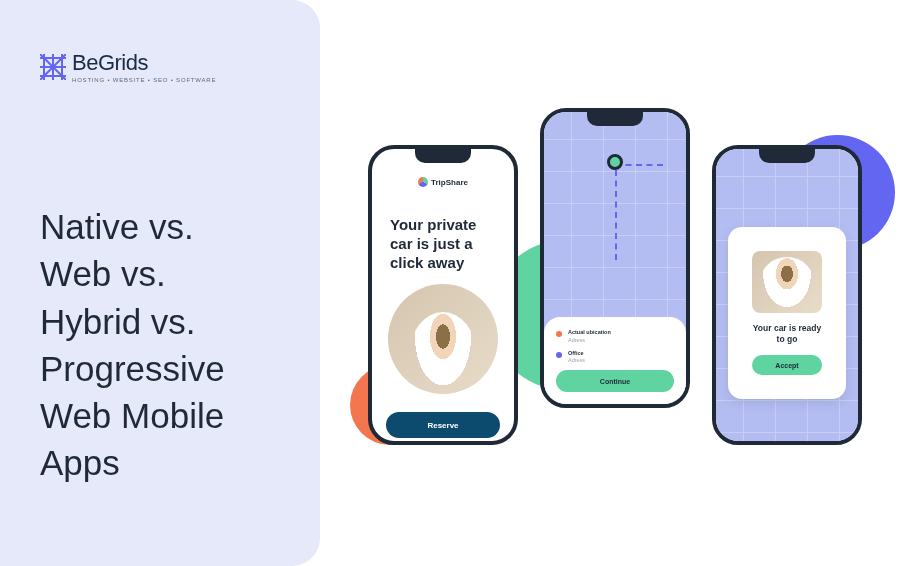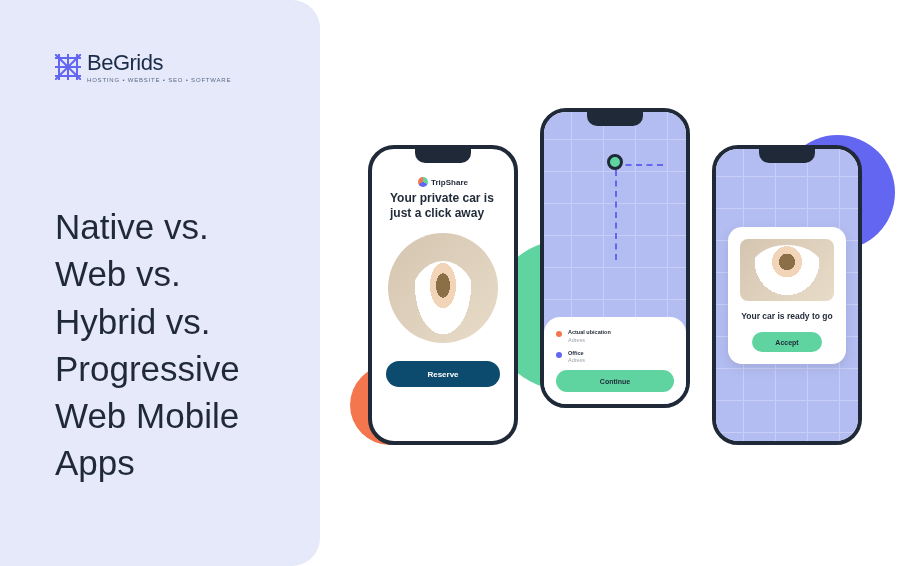--- a/index.html
+++ b/index.html
@@ -1,40 +1,40 @@
 <!DOCTYPE html>
 <html><head>
 <meta charset="utf-8">
 <style>
 * { margin: 0; padding: 0; box-sizing: border-box; }
 body { width: 900px; height: 566px; font-family: -apple-system, BlinkMacSystemFont, 'Segoe UI', sans-serif; background: #fff; position: relative; overflow: hidden; }
 
-.left-panel { position: absolute; left: 0; top: 0; width: 320px; height: 566px; background: #e5e9f9; border-radius: 0 28px 28px 0; padding: 50px 55px; }
+.left-panel { position: absolute; left: 0; top: 0; width: 320px; height: 566px; background: #e5e9f9; border-radius: 0 28px 28px 0; padding: 50px 40px; }
 .logo { display: flex; align-items: center; gap: 6px; margin-bottom: 120px; }
 .logo-icon { width: 26px; height: 26px; position: relative; }
 .logo-text { display: flex; flex-direction: column; }
 .logo-name { font-size: 22px; font-weight: 500; color: #1a2b48; letter-spacing: -0.5px; }
 .logo-tagline { font-size: 6px; color: #5a6a85; letter-spacing: 0.8px; margin-top: 1px; }
 .headline { font-size: 35px; font-weight: 400; color: #1f2937; line-height: 1.35; }
 
 .illustration { position: absolute; left: 340px; top: 60px; width: 530px; height: 440px; }
 
 .circle { position: absolute; border-radius: 50%; }
 .circle-orange { width: 80px; height: 80px; background: #f4764e; left: 10px; top: 305px; }
 .circle-green { width: 150px; height: 150px; background: #5fd4a0; left: 150px; top: 180px; }
 .circle-purple { width: 115px; height: 115px; background: #6366f1; left: 440px; top: 75px; }
 
 .phone { position: absolute; width: 150px; height: 300px; border: 4px solid #1f2937; border-radius: 26px; background: #fff; overflow: hidden; }
 .phone-notch { position: absolute; top: 0; left: 50%; transform: translateX(-50%); width: 56px; height: 14px; background: #1f2937; border-radius: 0 0 10px 10px; z-index: 10; }
 
 .phone-1 { left: 28px; top: 85px; background: #fff; }
 .phone-1 .content { padding: 28px 14px 14px; text-align: center; }
-.phone-1 .app-logo { font-size: 8px; font-weight: 600; color: #1f2937; display: flex; align-items: center; justify-content: center; gap: 3px; margin-bottom: 4px; }
+.phone-1 .app-logo { font-size: 8px; font-weight: 600; color: #1f2937; display: flex; align-items: center; justify-content: center; gap: 3px; margin-bottom: 29px; }
 .phone-1 .app-logo-icon { width: 10px; height: 10px; border-radius: 50%; background: conic-gradient(#5fd4a0 0deg 120deg, #6366f1 120deg 240deg, #f4764e 240deg 360deg); }
-.phone-1 .tagline1 { font-size: 12px; font-weight: 700; color: #1f2937; text-align: left; line-height: 1.25; margin-bottom: 12px; padding-left: 4px; }
+.phone-1 .tagline1 { font-size: 15px; font-weight: 700; color: #1f2937; text-align: left; line-height: 1.25; margin-bottom: 12px; padding-left: 4px; }
 .phone-1 .hero-img { width: 110px; height: 110px; border-radius: 50%; background: linear-gradient(135deg, #d4c5b0 0%, #e8dcc8 100%); margin: 0 auto 18px; overflow: hidden; position: relative; }
 .phone-1 .btn { width: 100%; height: 26px; background: #0c4a6e; color: #fff; border-radius: 14px; font-size: 8px; font-weight: 600; display: flex; align-items: center; justify-content: center; }
 
 .phone-2 { left: 200px; top: 48px; }
 .phone-2 .map { width: 100%; height: 100%; background: #b4bdf2; position: relative; }
 .phone-2 .map::before { content: ''; position: absolute; inset: 0; background-image: linear-gradient(#c8cef5 1px, transparent 1px), linear-gradient(90deg, #c8cef5 1px, transparent 1px); background-size: 32px 32px; background-position: -5px -5px; }
 .phone-2 .pin { position: absolute; left: 50%; top: 42px; transform: translateX(-50%); width: 16px; height: 16px; border: 3px solid #1f2937; border-radius: 50%; background: #5fd4a0; }
 .phone-2 .route { position: absolute; left: 50%; top: 58px; width: 2px; height: 90px; border-left: 2px dashed #6366f1; }
 .phone-2 .route-h { position: absolute; left: 50%; top: 52px; width: 48px; height: 2px; border-top: 2px dashed #6366f1; }
 .phone-2 .panel { position: absolute; bottom: 0; left: 0; right: 0; background: #fff; border-radius: 16px 16px 0 0; padding: 12px; }
@@ -43,21 +43,21 @@
 .phone-2 .dot-orange { background: #f4764e; }
 .phone-2 .dot-blue { background: #6366f1; }
 .phone-2 .loc-text { font-size: 5.5px; line-height: 1.3; }
 .phone-2 .loc-label { font-weight: 700; color: #1f2937; }
 .phone-2 .loc-sub { color: #9ca3af; }
 .phone-2 .btn { width: 100%; height: 22px; background: #5fd4a0; color: #1f2937; border-radius: 12px; font-size: 7px; font-weight: 700; display: flex; align-items: center; justify-content: center; margin-top: 6px; }
 
 .phone-3 { left: 372px; top: 85px; }
 .phone-3 .map { width: 100%; height: 100%; background: #b4bdf2; position: relative; }
 .phone-3 .map::before { content: ''; position: absolute; inset: 0; background-image: linear-gradient(#c8cef5 1px, transparent 1px), linear-gradient(90deg, #c8cef5 1px, transparent 1px); background-size: 32px 32px; background-position: -5px -5px; }
-.phone-3 .card { position: absolute; left: 12px; right: 12px; top: 78px; background: #fff; border-radius: 14px; padding: 12px; text-align: center; box-shadow: 0 4px 12px rgba(0,0,0,0.1); }
+.phone-3 .card { position: absolute; left: 12px; right: 12px; top: 78px; background: #fff; border-radius: 14px; padding: 24px; text-align: center; box-shadow: 0 4px 12px rgba(0,0,0,0.1); }
 .phone-3 .card-img { width: 100%; height: 62px; background: linear-gradient(135deg, #d4c5b0 0%, #e8dcc8 100%); border-radius: 8px; margin-bottom: 10px; position: relative; overflow: hidden; }
 .phone-3 .card-title { font-size: 8.5px; font-weight: 700; color: #1f2937; line-height: 1.3; margin-bottom: 10px; }
 .phone-3 .btn { width: 70px; height: 20px; background: #5fd4a0; color: #1f2937; border-radius: 10px; font-size: 7px; font-weight: 700; display: flex; align-items: center; justify-content: center; margin: 0 auto; }
 
 .person { position: absolute; width: 60%; height: 75%; left: 20%; bottom: 0; background: radial-gradient(ellipse at 50% 30%, #8b6f47 0%, #8b6f47 15%, #f2d5b8 15%, #f2d5b8 28%, #fff 28%, #fff 60%, transparent 60%); border-radius: 50% 50% 0 0; }
 .person-wide { width: 80%; left: 10%; height: 90%; }
 </style>
 </head>
 <body>
 

